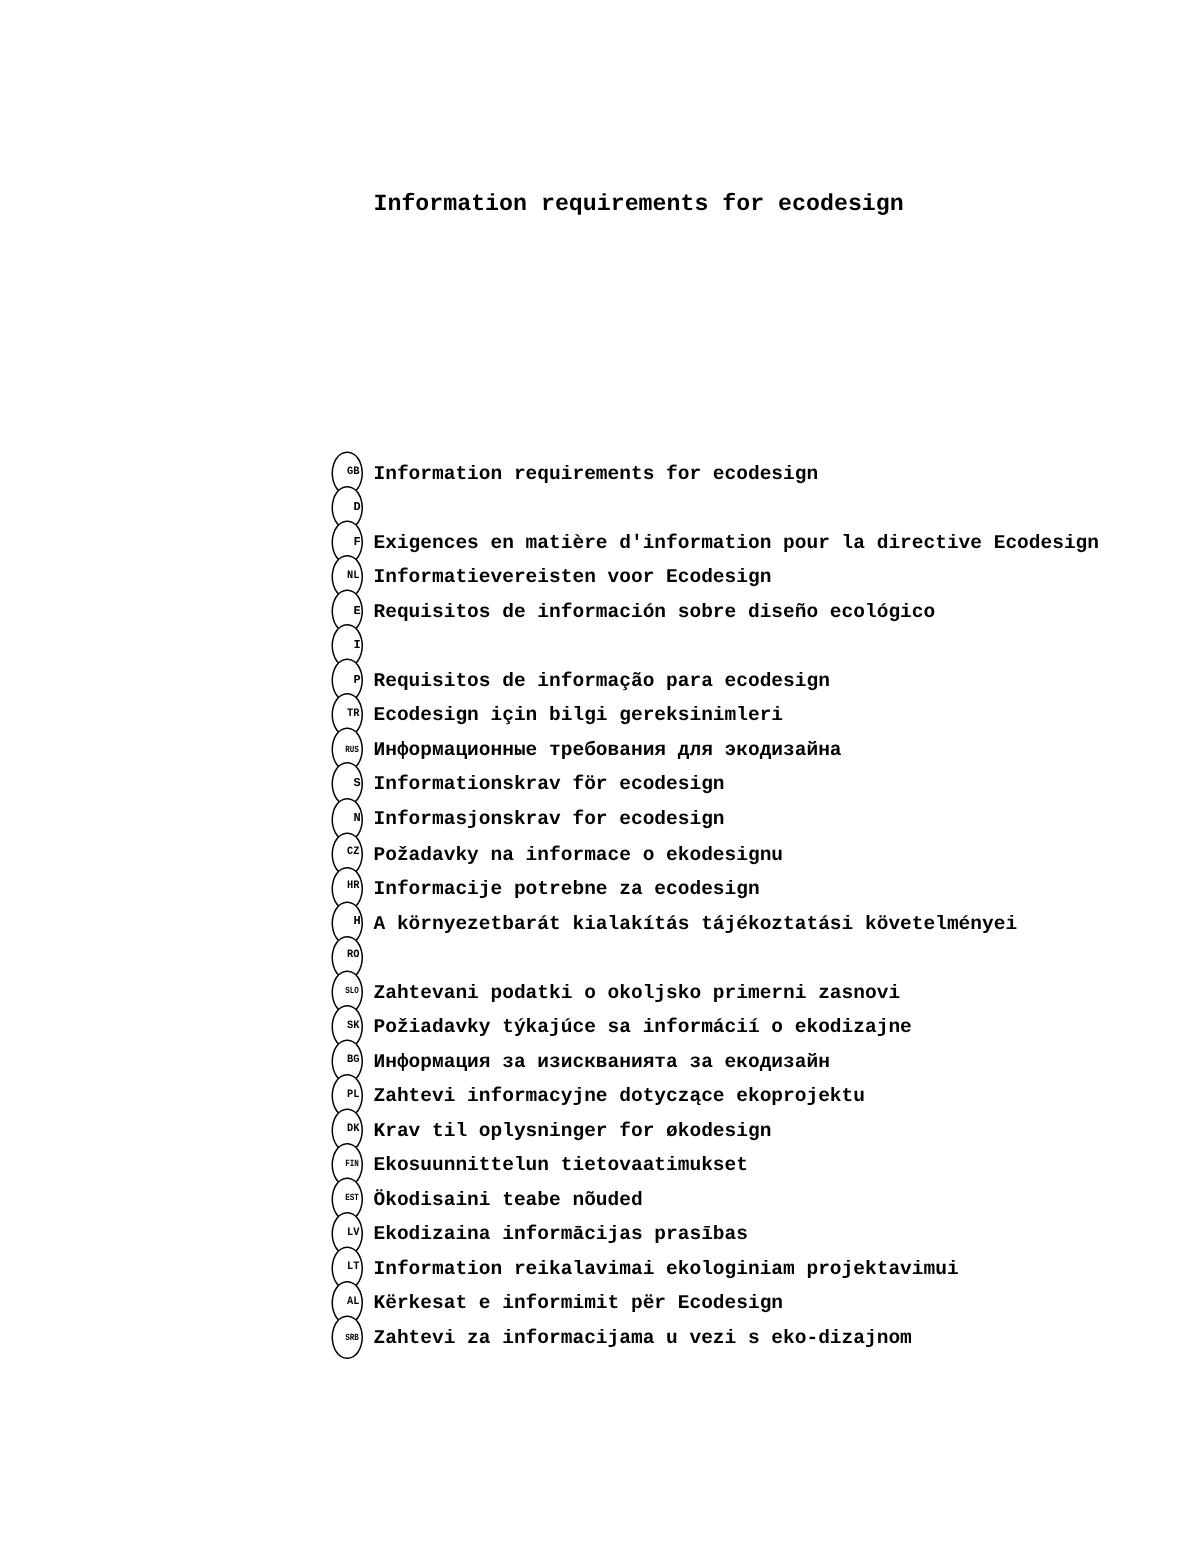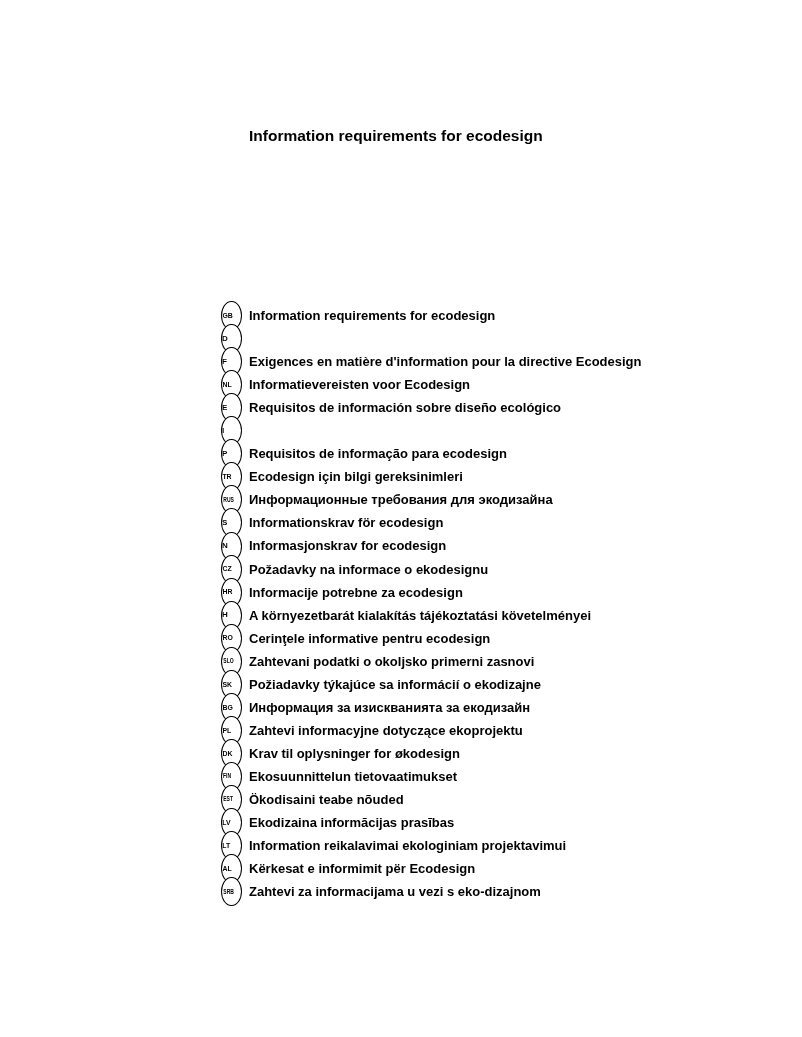--- a/index.html
+++ b/index.html
@@ -6,21 +6,21 @@
     margin: 0;
     padding: 0;
     background: #ffffff;
   }
   .page {
     position: relative;
     width: 802px;
     height: 1037px;
     background: #ffffff;
     overflow: hidden;
-    font-family: Liberation Sans, sans-serif;
+    font-family: Liberation Mono, monospace;
     color: #000000;
   }
   .doc-title {
     position: absolute;
     left: 249px;
     top: 127px;
     margin: 0;
     font-size: 15.5px;
     font-weight: bold;
     white-space: nowrap;
@@ -41,21 +41,21 @@
   }
   .badge {
     flex: none;
     box-sizing: border-box;
     width: 20.5px;
     height: 29px;
     border: 1.4px solid #000000;
     border-radius: 50%;
     display: flex;
     align-items: center;
-    justify-content: flex-start;
+    justify-content: flex-end;
     overflow: hidden;
     background: #ffffff;
   }
   .badge-text {
     font-weight: bold;
     line-height: 1;
     letter-spacing: 0;
     display: inline-block;
     transform-origin: center;
   }
@@ -172,21 +172,20 @@
       <span class="badge">
         <span class="badge-text">H</span>
       </span>
       <span class="lang-label">A környezetbarát kialakítás tájékoztatási követelményei</span>
     </li>
 
     <li class="lang-row len2">
       <span class="badge">
         <span class="badge-text">RO</span>
       </span>
-      <span class="lang-label">Cerinţele informative pentru ecodesign</span>
     </li>
 
     <li class="lang-row len3">
       <span class="badge">
         <span class="badge-text">SLO</span>
       </span>
       <span class="lang-label">Zahtevani podatki o okoljsko primerni zasnovi</span>
     </li>
 
     <li class="lang-row len2">

